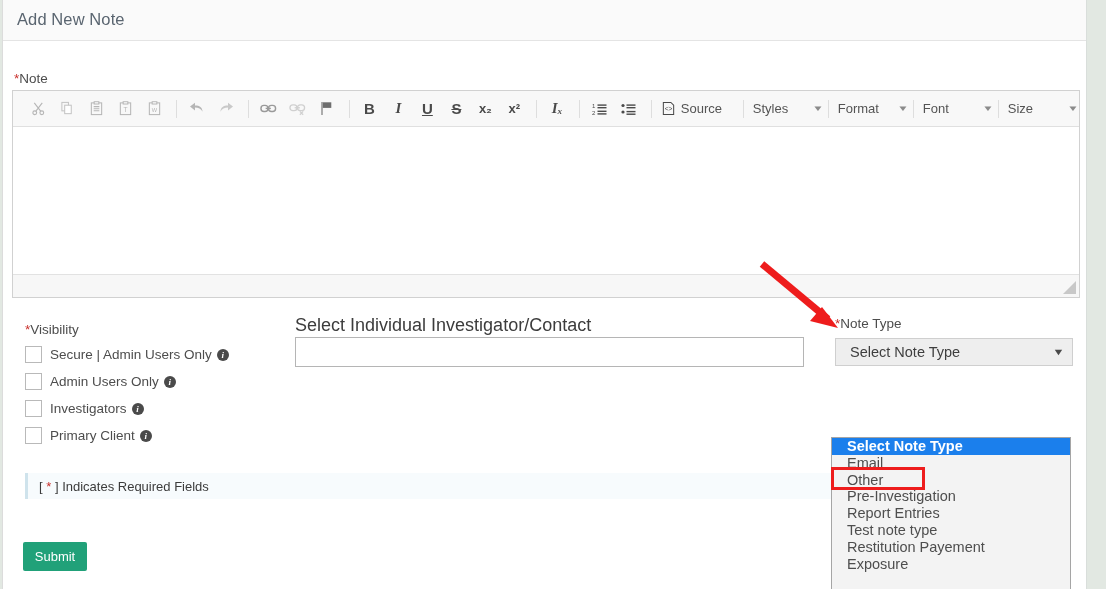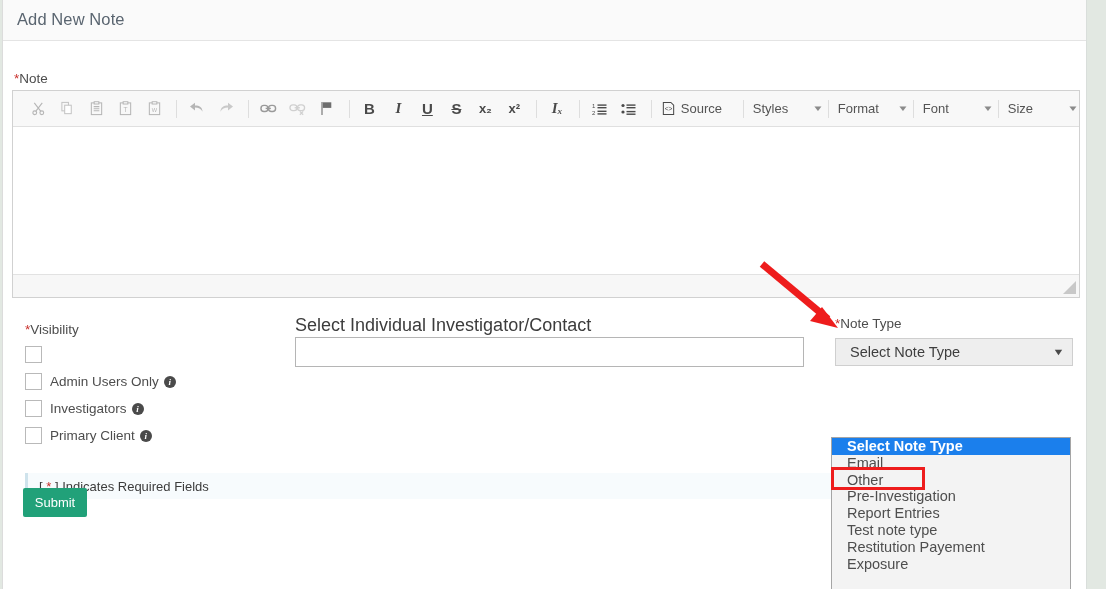--- a/index.html
+++ b/index.html
@@ -279,21 +279,21 @@
   }
   .req-note span {
     font-size: 13px;
     color: #3c3c3c;
   }
   .req-note .star { color: #c9302c; }
 
   
   .submit-btn {
     position: absolute;
-    left: 20px; top: 488px;
+    left: 20px; top: 542px;
     width: 64px;
     height: 29px;
     background: #21a179;
     color: #ffffff;
     border: none;
     border-radius: 2px;
     font-family: "Liberation Sans", sans-serif;
     font-size: 13px;
     cursor: pointer;
   }
@@ -501,20 +501,21 @@
           </svg>
       </div>
     </div>
 
     <div class="req-label visibility-label">
       <span class="star">*</span><span>Visibility</span>
     </div>
 
     <div class="checkbox-row" style="top:345px;">
       <div class="cb"></div>
+      <span class="cb-text"><span>Secure | Admin Users Only</span><span class="info-icon">i</span></span>
     </div>
     <div class="checkbox-row" style="top:372px;">
       <div class="cb"></div>
       <span class="cb-text"><span>Admin Users Only</span><span class="info-icon">i</span></span>
     </div>
     <div class="checkbox-row" style="top:399px;">
       <div class="cb"></div>
       <span class="cb-text"><span>Investigators</span><span class="info-icon">i</span></span>
     </div>
     <div class="checkbox-row" style="top:426px;">

